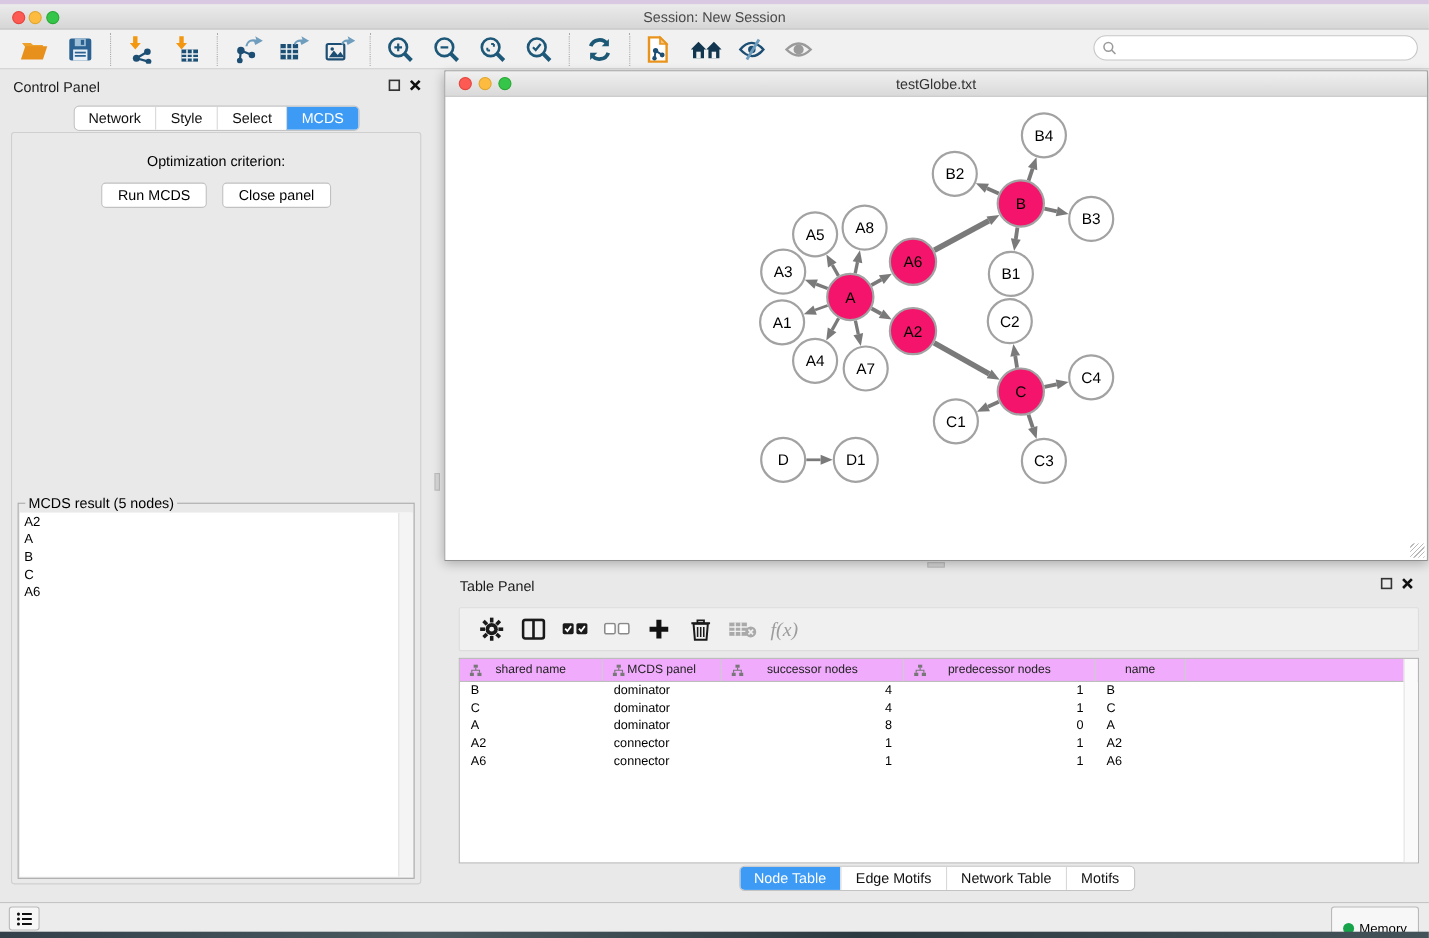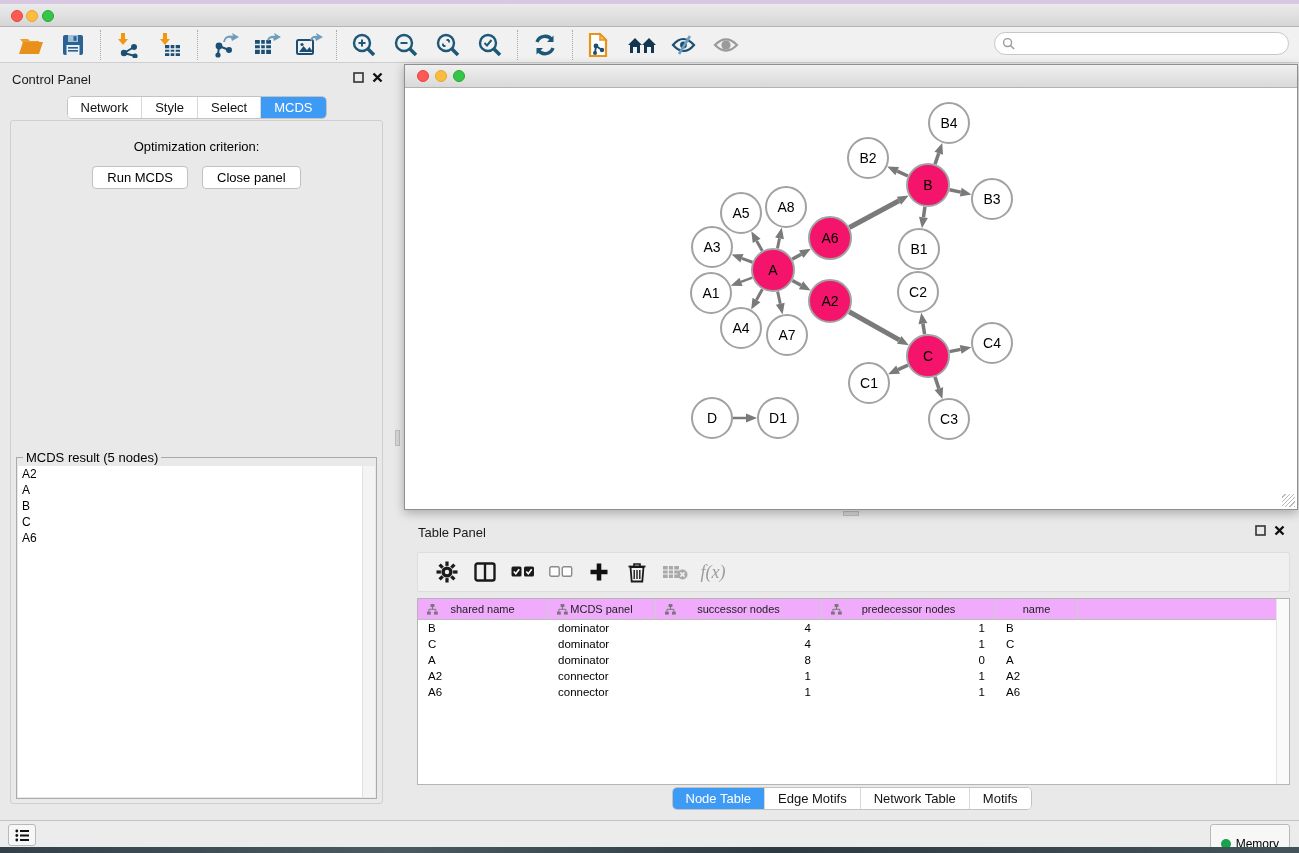--- a/index.html
+++ b/index.html
@@ -124,20 +124,21 @@
 </style>
 </head>
 <body>
 
 <div class="desktop-top"></div>
 
 <div class="titlebar">
   <span class="tl red" style="left:11px"></span>
   <span class="tl yellow" style="left:26px"></span>
   <span class="tl green" style="left:42px"></span>
+  <div class="title">Session: New Session</div>
 </div>
 
 <div class="toolbar">
   <div class="tbtn">
     <svg width="26" height="24" viewBox="0 0 26 24">
       <path d="M2 6 h8 l2 2 h9 v3 h-15 z" fill="#eda02a"></path>
       <path d="M1 21 L5 9 h20 l-4 12 z" fill="#e8901c"></path>
     </svg>
   </div>
   <div class="tbtn">
@@ -311,20 +312,21 @@
 
 <div class="grip-v" style="left:395px; top:430px;"></div>
 <div class="grip-v" style="right:1px; top:430px;"></div>
 <div class="grip-h" style="left:843px; top:511px;"></div>
 
 <div class="net-window">
   <div class="net-titlebar">
     <span class="tl red net-tl" style="left:12px"></span>
     <span class="tl yellow net-tl" style="left:30px"></span>
     <span class="tl green net-tl" style="left:48px"></span>
+    <div class="title">testGlobe.txt</div>
   </div>
   <div class="net-canvas">
     <svg id="graph-svg" width="892" height="421" viewBox="0 0 892 421">
         <line x1="357.230235352432" y1="162.8163567215194" x2="351.66511221464447" y2="152.9034811323354" stroke="#7a7a7a" stroke-width="3"></line>
         <polygon points="346.2802298908604,143.3116594930951 355.58903924887915,150.70057472715104 347.7411851804098,155.10638753751977" fill="#7a7a7a"></polygon>
         <line x1="372.4460136320131" y1="160.45393393716725" x2="374.5330710807082" y2="150.3397324550295" stroke="#7a7a7a" stroke-width="3"></line>
         <polygon points="376.75607789671477,139.5666994236131 378.94022095719674,151.2491443343049 370.1259212042197,149.43032057575408" fill="#7a7a7a"></polygon>
         <line x1="347.4146596993366" y1="174.23831431286462" x2="336.9423131646014" y2="170.2897246358333" stroke="#7a7a7a" stroke-width="3"></line>
         <polygon points="326.64964301426966,166.4088817922656 338.52993069151546,166.07908684706123 335.3546956376873,174.50036242460536" fill="#7a7a7a"></polygon>
         <line x1="347.3735431949815" y1="189.6517501050875" x2="336.00211898911783" y2="193.87018166532727" stroke="#7a7a7a" stroke-width="2.5"></line>

